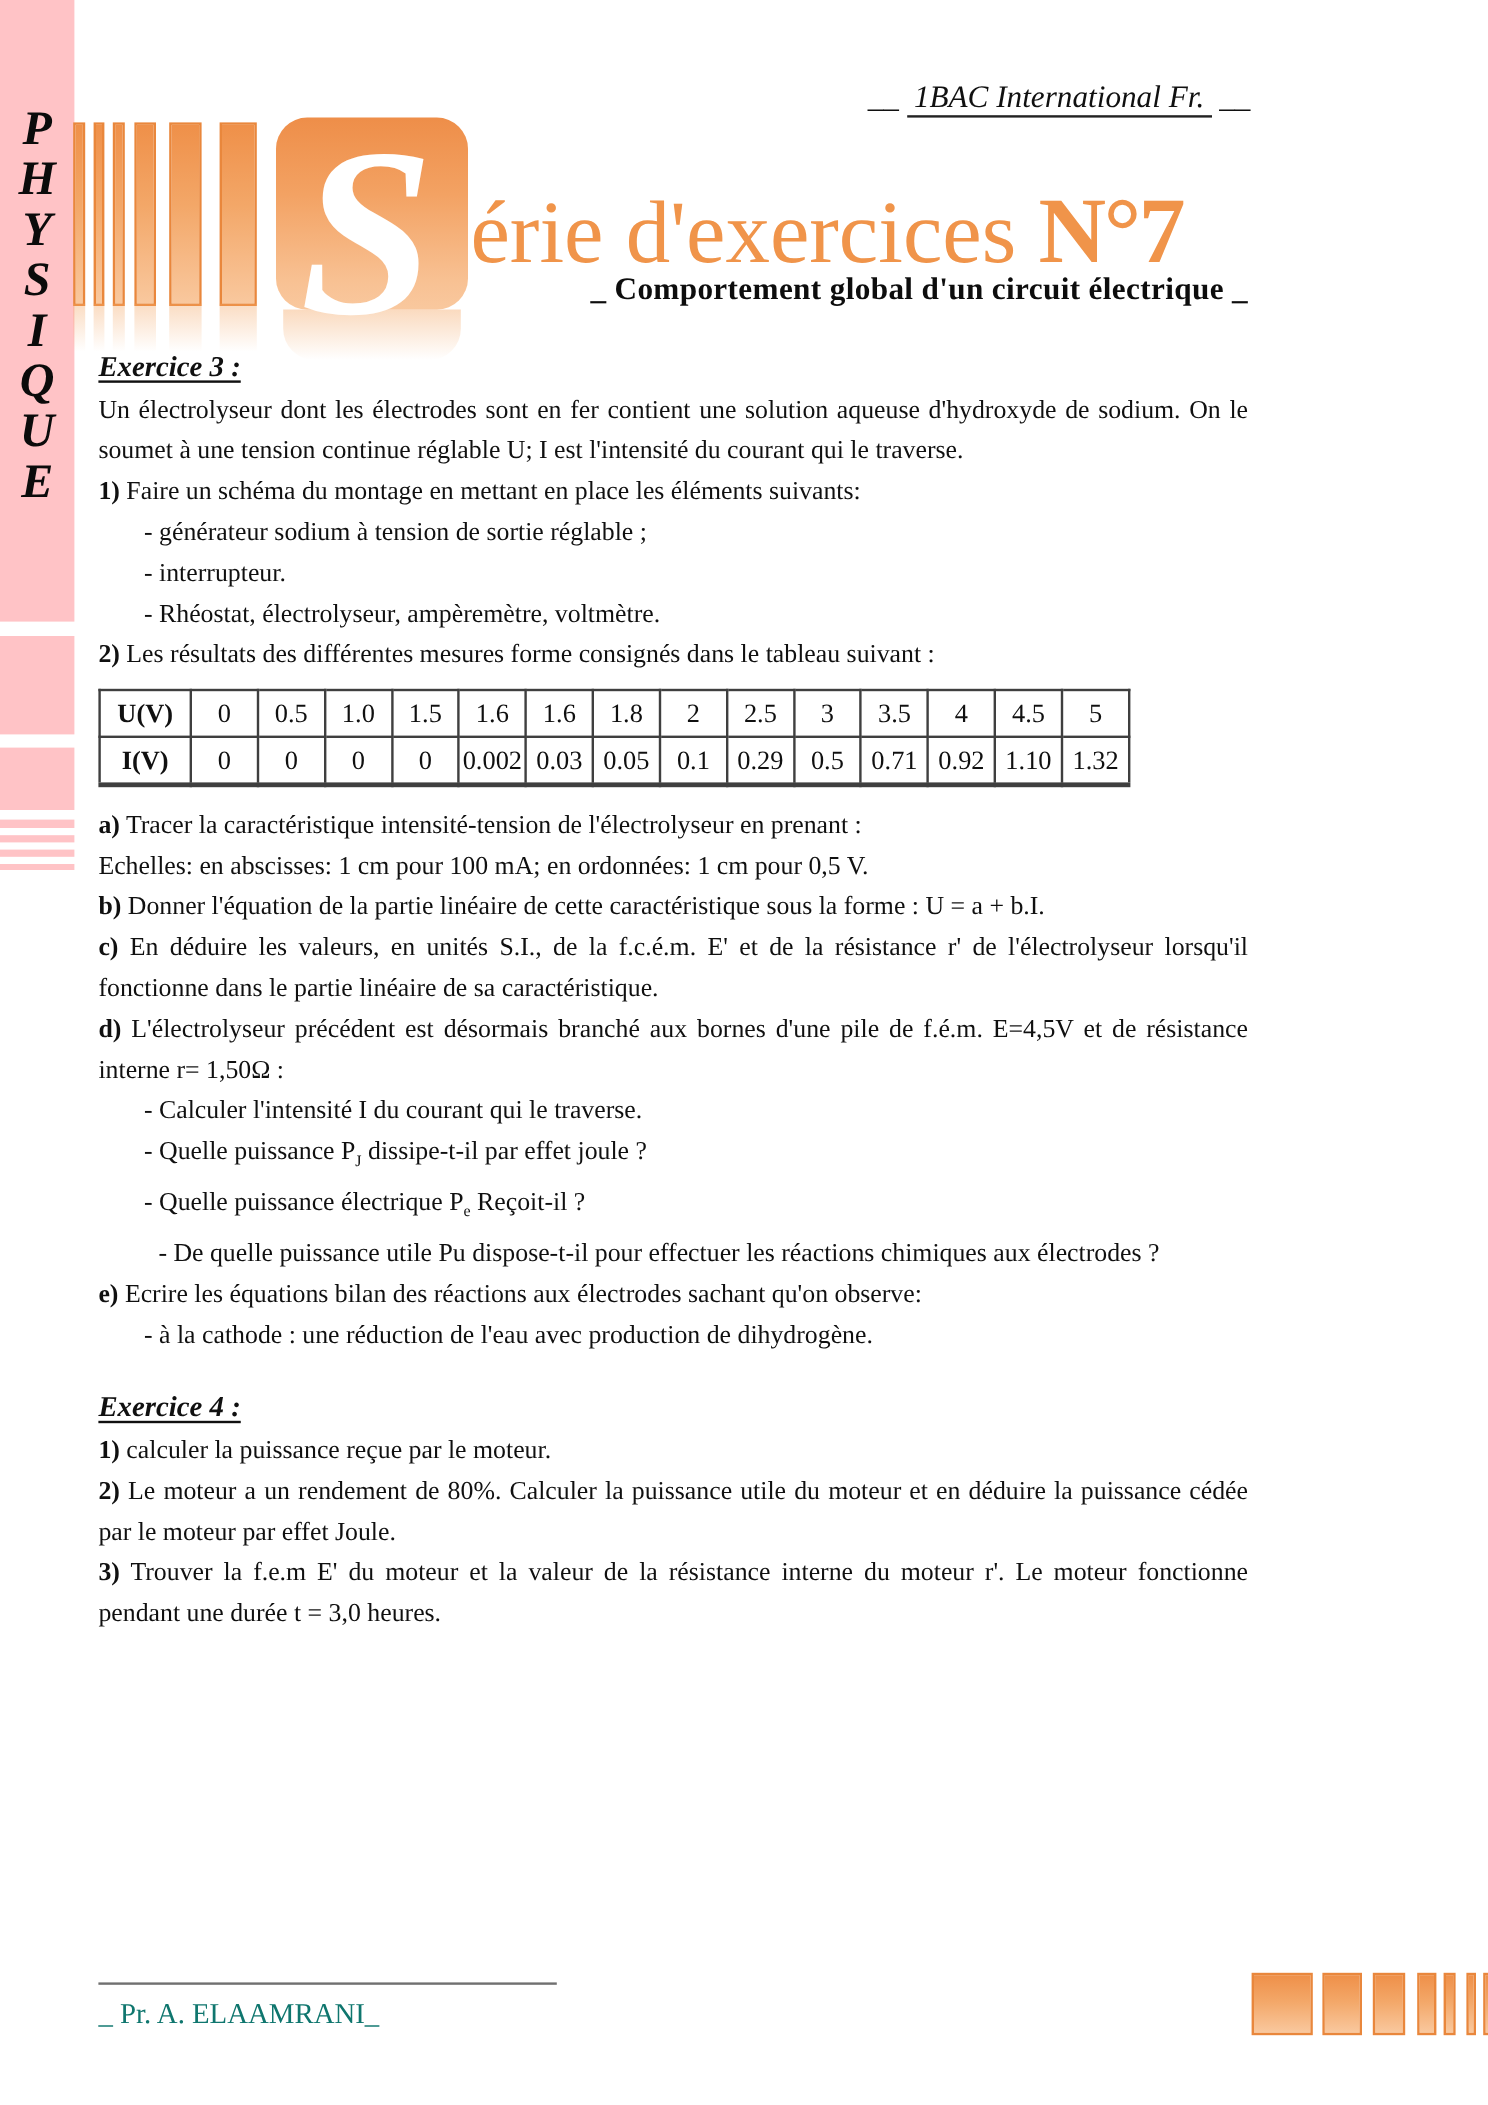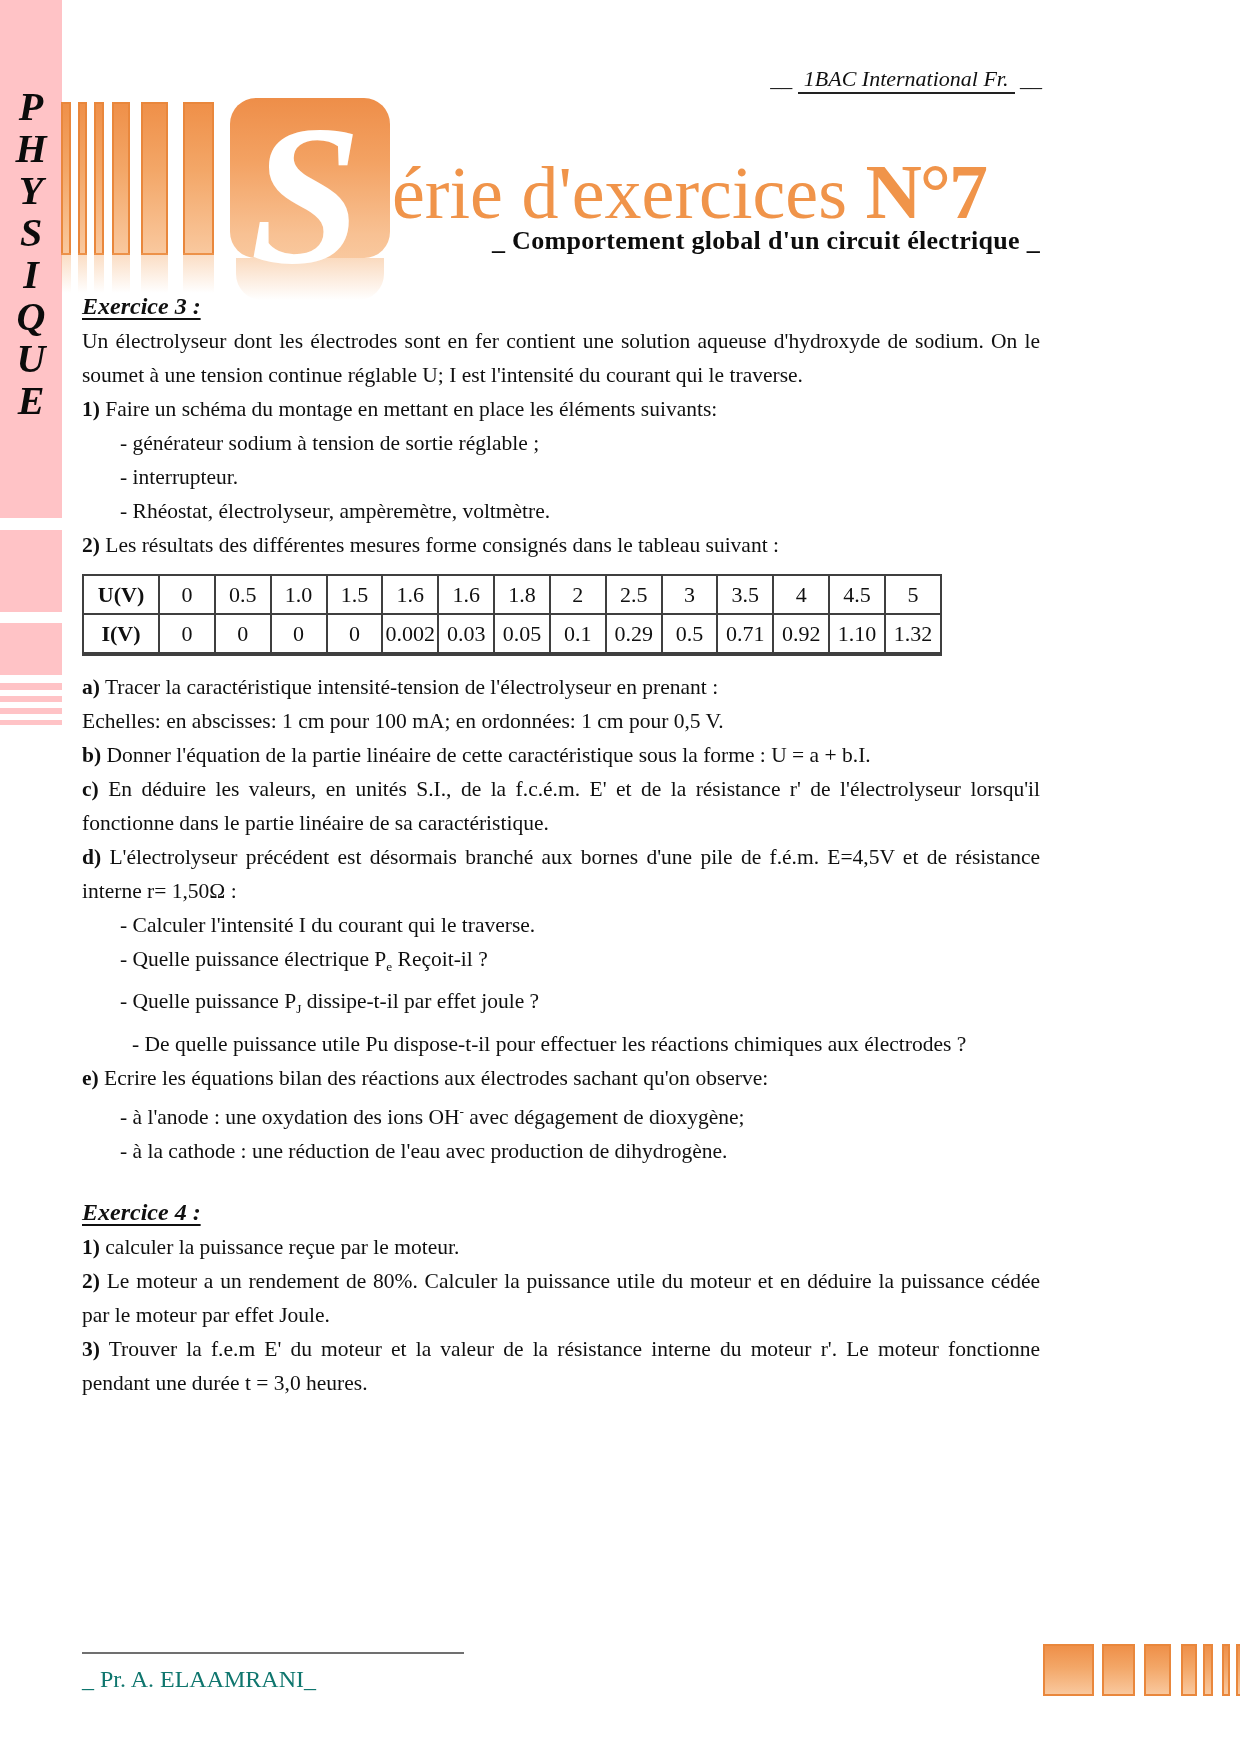--- a/index.html
+++ b/index.html
@@ -63,21 +63,21 @@
     position:absolute; left:392px; top:152px; white-space:nowrap; z-index:2;
     color:#F0944A; font-size:74px; line-height:80px;
   }
   .title .num { font-weight:bold; font-size:78px; letter-spacing:-2px;margin-top:48px; }
   .subtitle {
     position:absolute; left:240px; top:226px; width:800px; text-align:right;
     font-size:26px; font-weight:bold; color:#0d0d0d; letter-spacing:0.3px;
     z-index:4;
   }
   .corner {
-    position:absolute; top:66px; right:198px; font-style:italic; font-size:22px;
+    position:absolute; top:66px; right:198px; font-style:italic; font-size:26px;
     color:#101010; white-space:nowrap;
   }
   .corner .ul { border-bottom:2px solid #222; padding:0 6px 1px 6px; }
 
   
   .content {
     position:absolute; left:82px; top:288px; width:958px;
     font-size:21.5px; line-height:34px; color:#101010;
   }
   .content p { margin:0; }
@@ -217,26 +217,25 @@
     </tbody>
       </table>
 
     <p><b class="lbl">a)</b><span> Tracer la caractéristique intensité-tension de l'électrolyseur en prenant :</span></p>
     <p>Echelles: en abscisses: 1 cm pour 100 mA; en ordonnées: 1 cm pour 0,5 V.</p>
     <p><b class="lbl">b)</b><span> Donner l'équation de la partie linéaire de cette caractéristique sous la forme : U = a + b.I.</span></p>
     <p class="just"><b class="lbl">c)</b><span> En déduire les valeurs, en unités S.I., de la f.c.é.m. E' et de la résistance r' de l'électrolyseur lorsqu'il fonctionne dans le partie linéaire de sa caractéristique.</span></p>
     <p class="just"><b class="lbl">d)</b><span> L'électrolyseur précédent est désormais branché aux bornes d'une pile de f.é.m. E=4,5V et de résistance interne r= 1,50Ω :</span></p>
 
     <p class="indent">- Calculer l'intensité I du courant qui le traverse.</p>
+    <p class="indent"><span>-  Quelle puissance P</span><sub>J</sub><span> dissipe-t-il par effet joule ?</span></p>
     <p class="indent"><span>- Quelle puissance électrique P</span><sub>e</sub><span> Reçoit-il ?</span></p>
-    <p class="indent"><span>-  Quelle puissance P</span><sub>J</sub><span> dissipe-t-il par effet joule ?</span></p>
     <p class="indent2">- De quelle puissance utile Pu dispose-t-il pour effectuer les réactions chimiques aux électrodes ?</p>
 
     <p><b class="lbl">e)</b><span> Ecrire les équations bilan des réactions aux électrodes sachant qu'on observe:</span></p>
-    <p class="indent"><span>- à l'anode : une oxydation des ions OH</span><sup>-</sup><span> avec dégagement de dioxygène;</span></p>
     <p class="indent">- à la cathode : une réduction de l'eau avec production de dihydrogène.</p>
 
     <p class="ex-heading gap-top">Exercice 4 :</p>
 
 
     <p><b class="lbl">1)</b><span> calculer la puissance reçue par le moteur.</span></p>
     <p class="just"><b class="lbl">2)</b><span> Le moteur a un rendement de 80%. Calculer la puissance utile du moteur et en déduire la puissance cédée par le moteur par effet Joule.</span></p>
     <p class="just"><b class="lbl">3)</b><span> Trouver la f.e.m E' du moteur et la valeur de la résistance interne du moteur r'. Le moteur fonctionne pendant une durée t = 3,0 heures.</span></p>
 
   </div>

